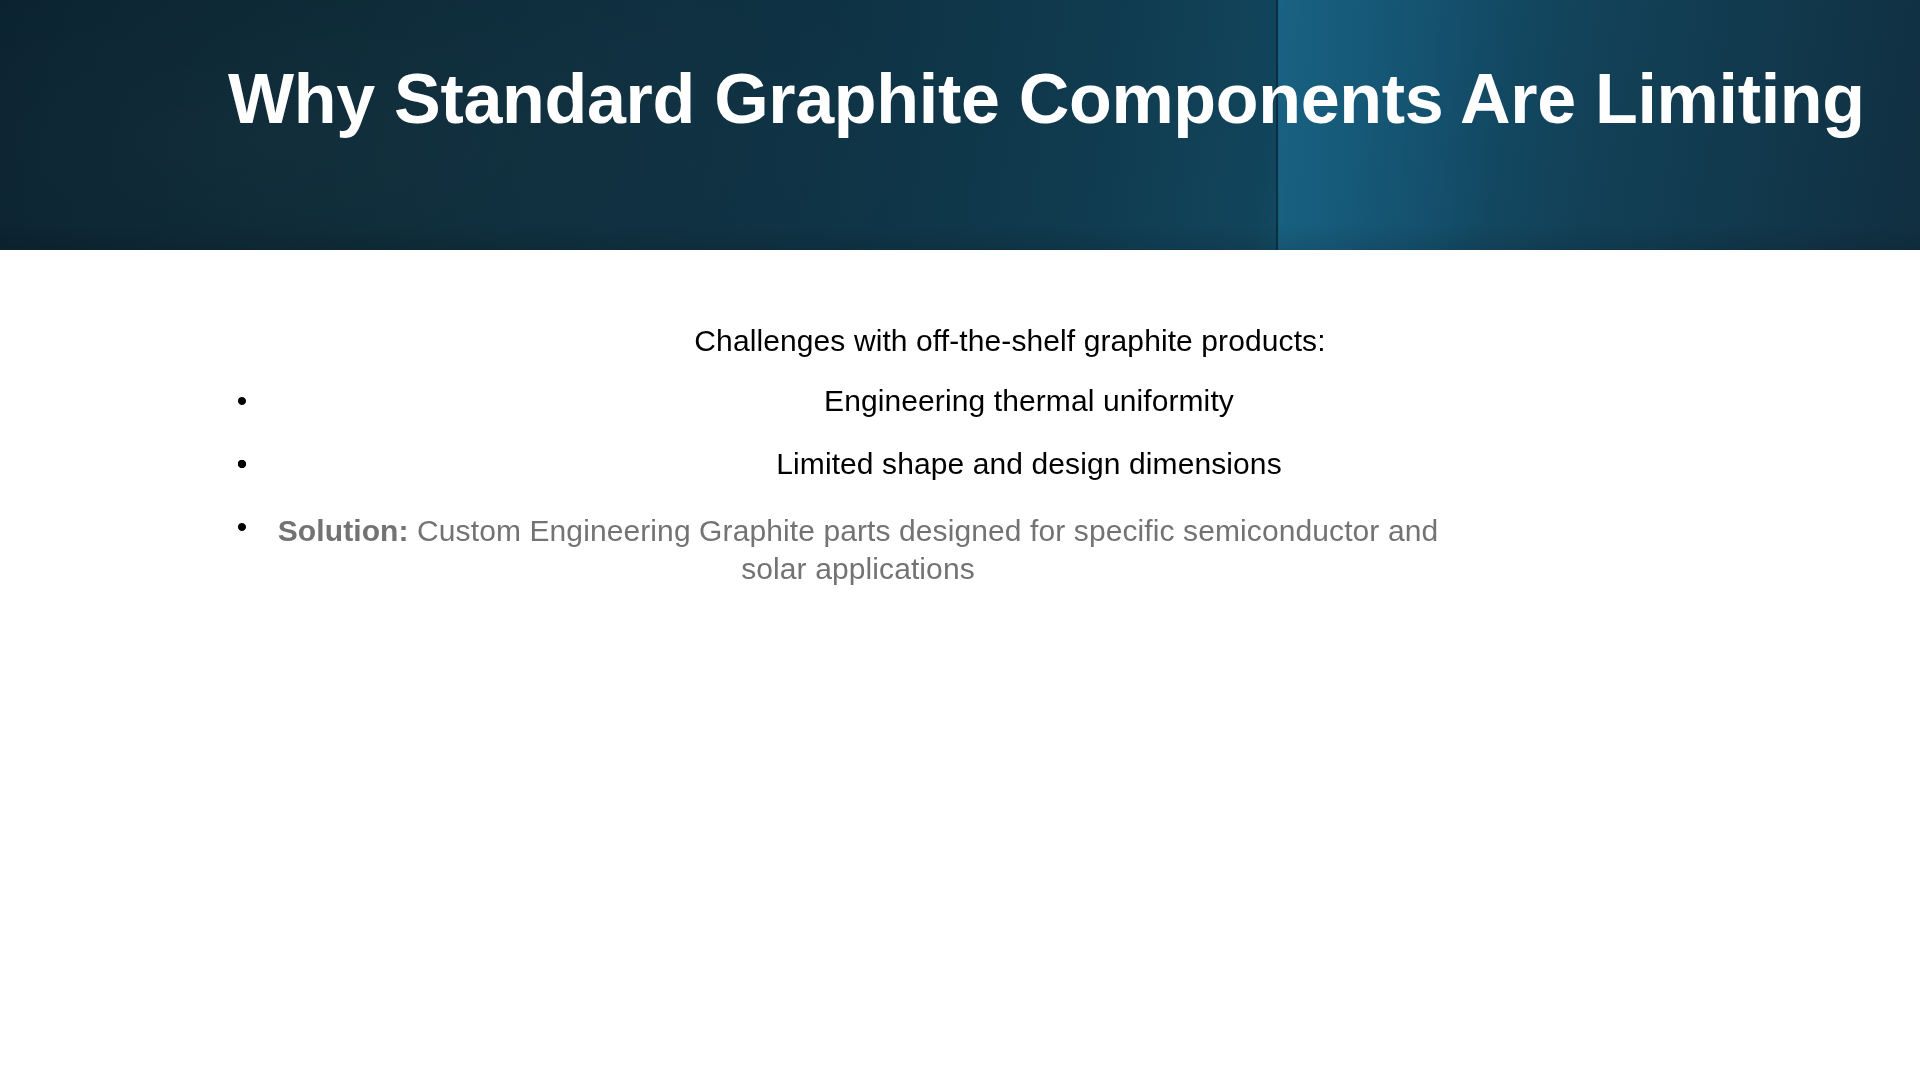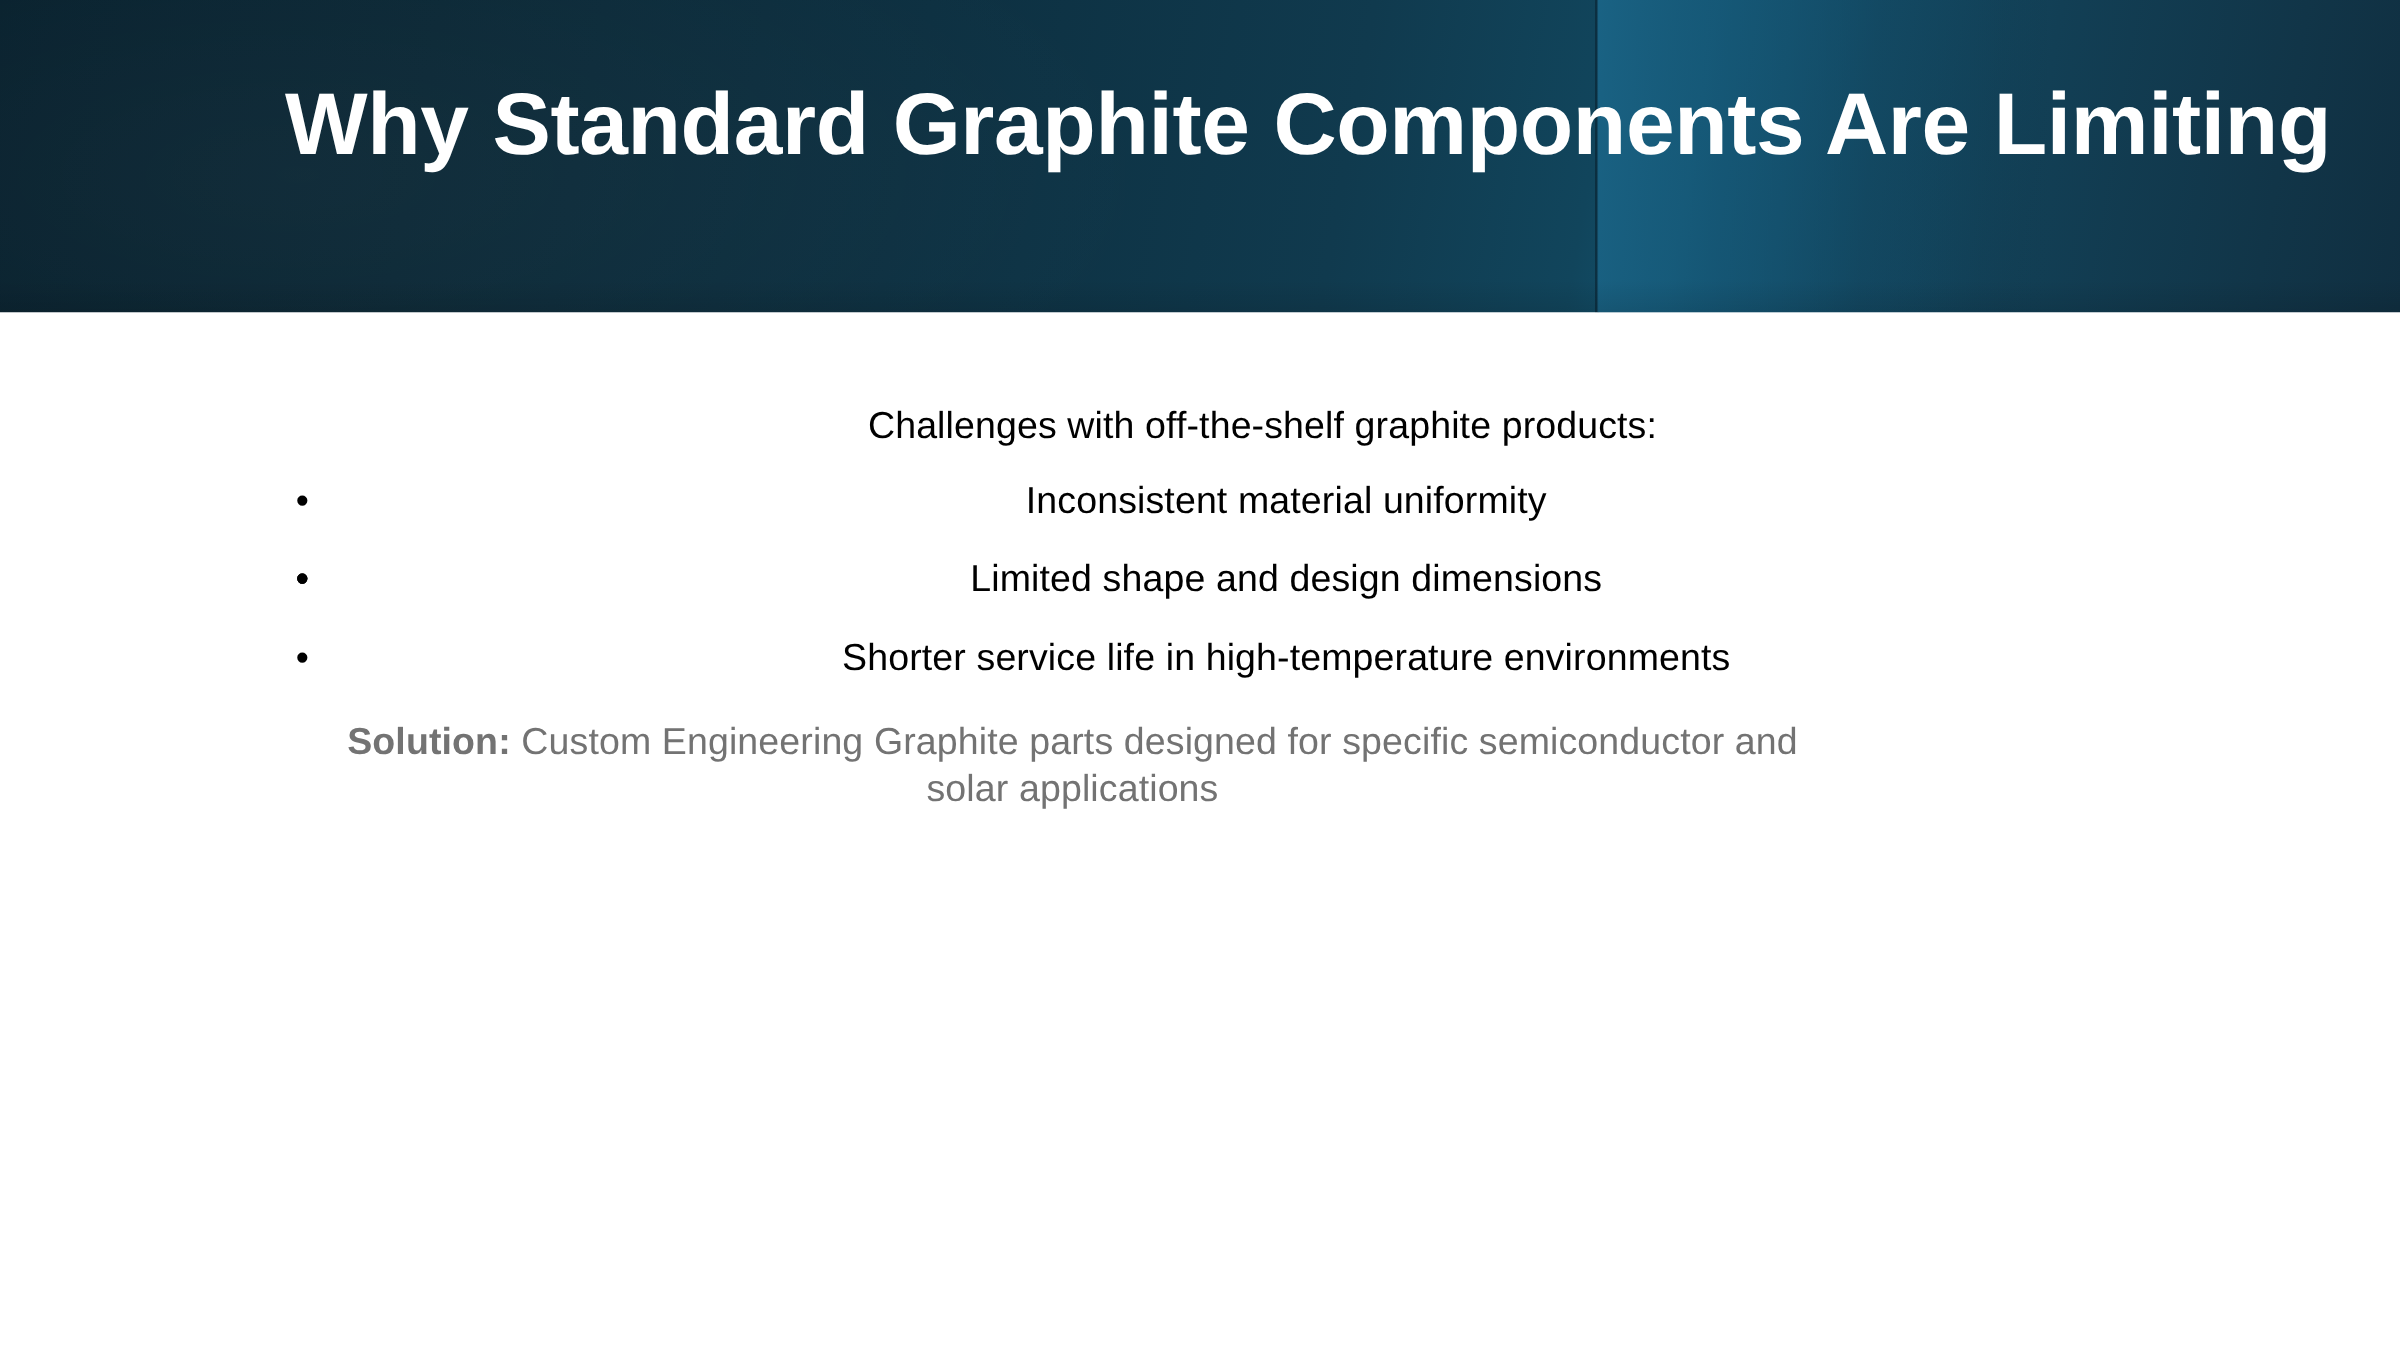--- a/index.html
+++ b/index.html
@@ -188,35 +188,34 @@
   </div>
 
   <div class="body-area">
     <div class="content-block">
 
       <p class="intro-line">Challenges with off-the-shelf graphite products:</p>
 
       <ul class="bullet-list">
         <li class="bullet-item">
           <span class="bullet-marker">•</span>
-          <span>Inconsistent material uniformity</span>
+          <span>Engineering thermal uniformity</span>
         </li>
         <li class="bullet-item">
           <span class="bullet-marker">•</span>
         </li>
         <li class="bullet-item">
           <span class="bullet-marker">•</span>
         </li>
         <li class="bullet-item">
           <span class="bullet-marker">•</span>
           <span>Limited shape and design dimensions</span>
         </li>
         <li class="bullet-item">
           <span class="bullet-marker">•</span>
-          <span>Shorter service life in high-temperature environments</span>
         </li>
       </ul>
 
       <p class="solution-para">
         <span class="solution-label">Solution:</span><span> Custom Engineering Graphite parts designed for specific semiconductor and solar applications</span>
       </p>
 
     </div>
   </div>
 

